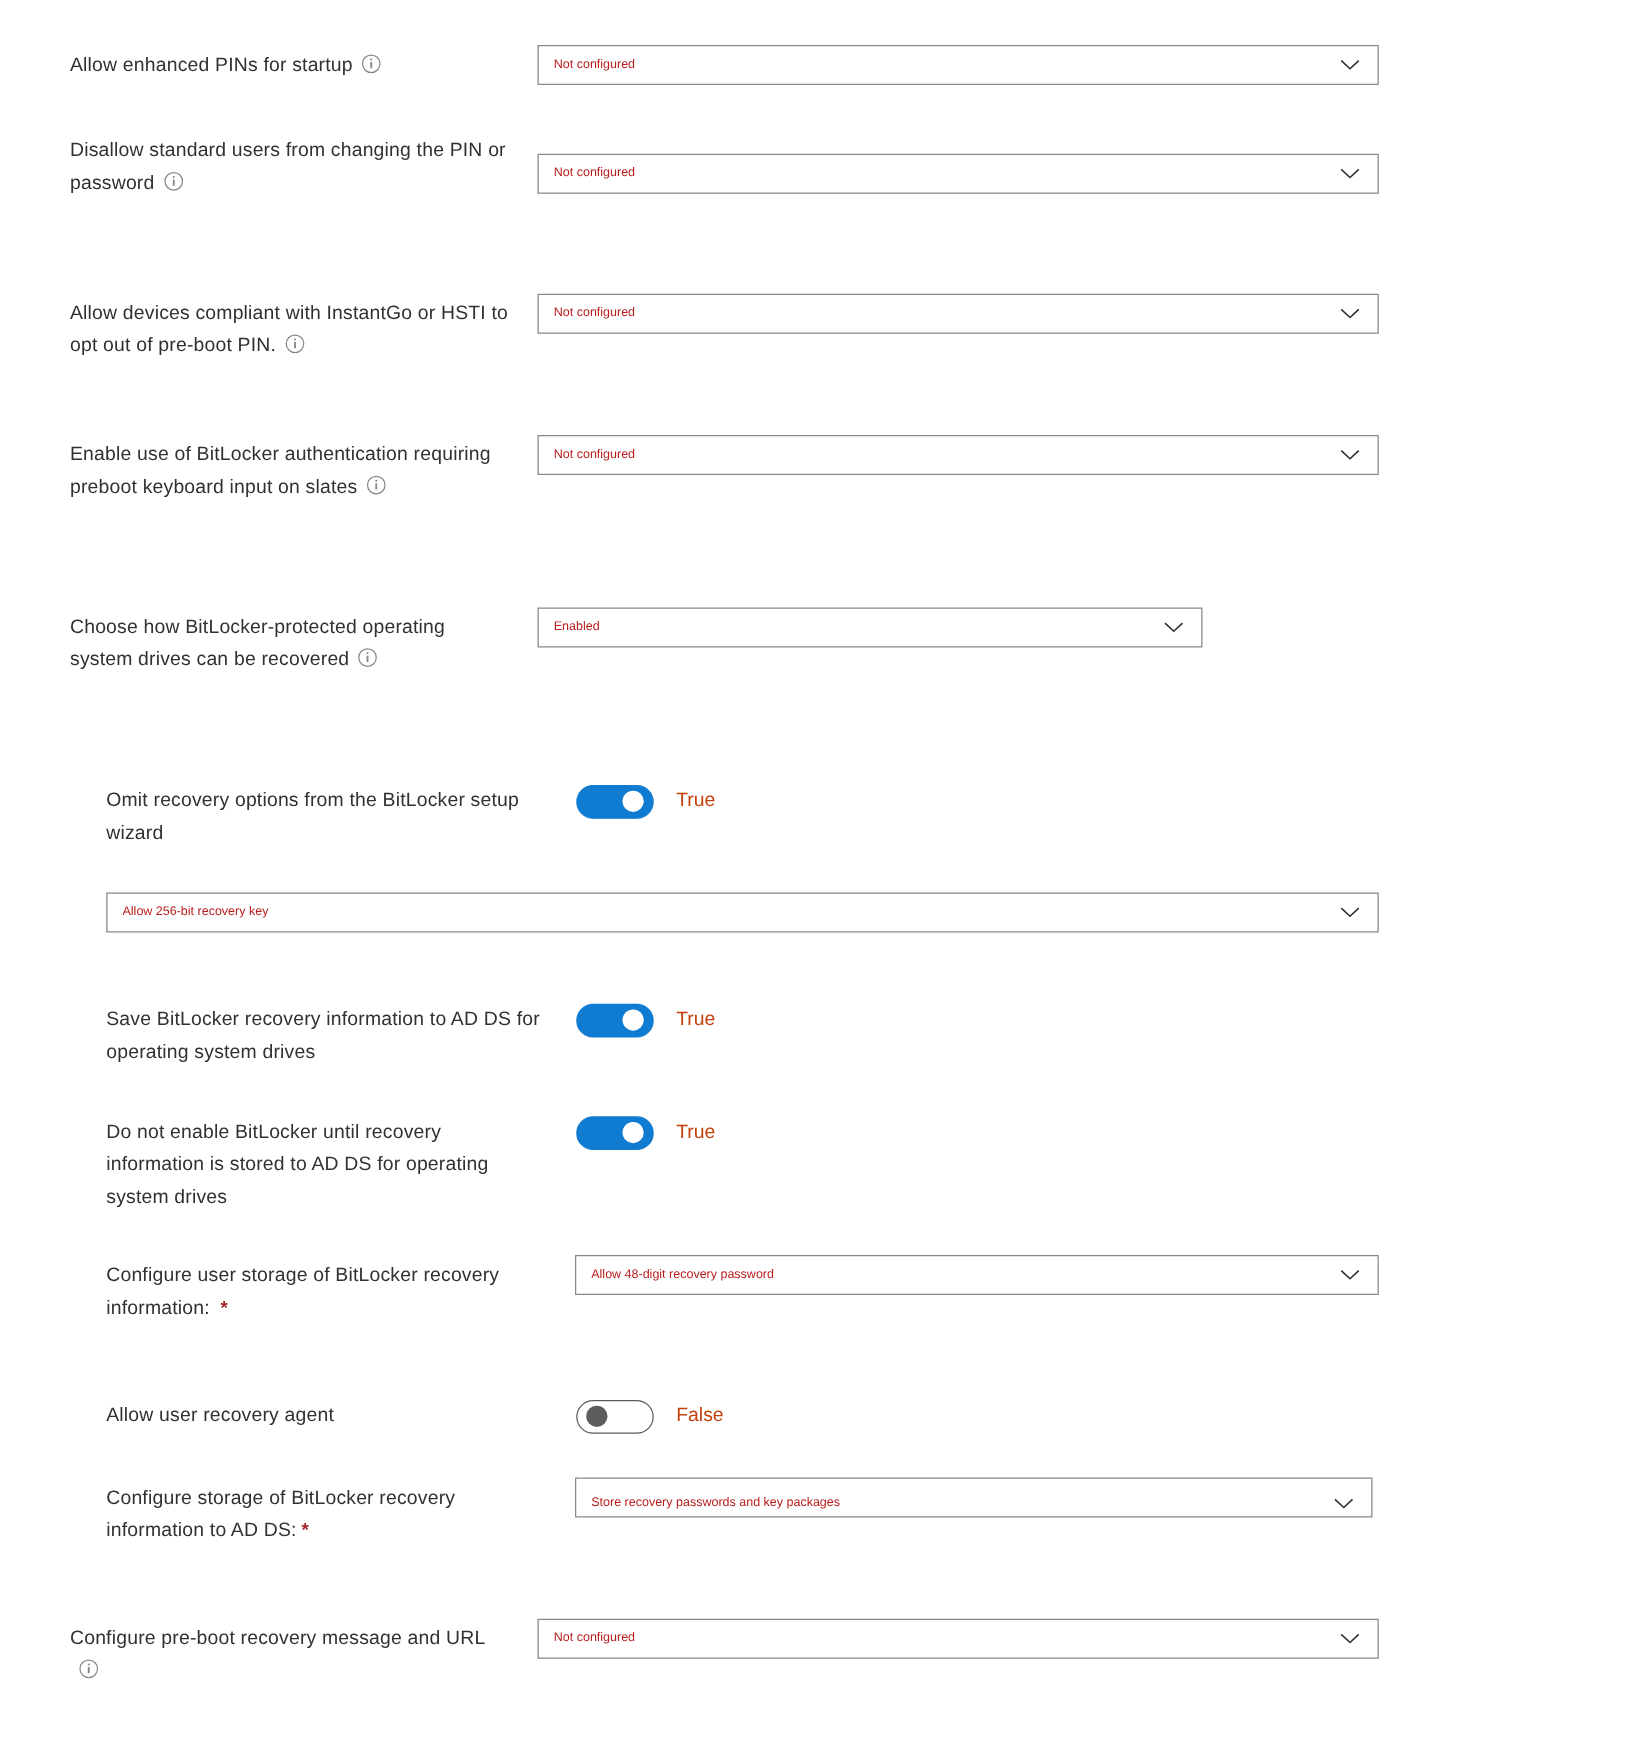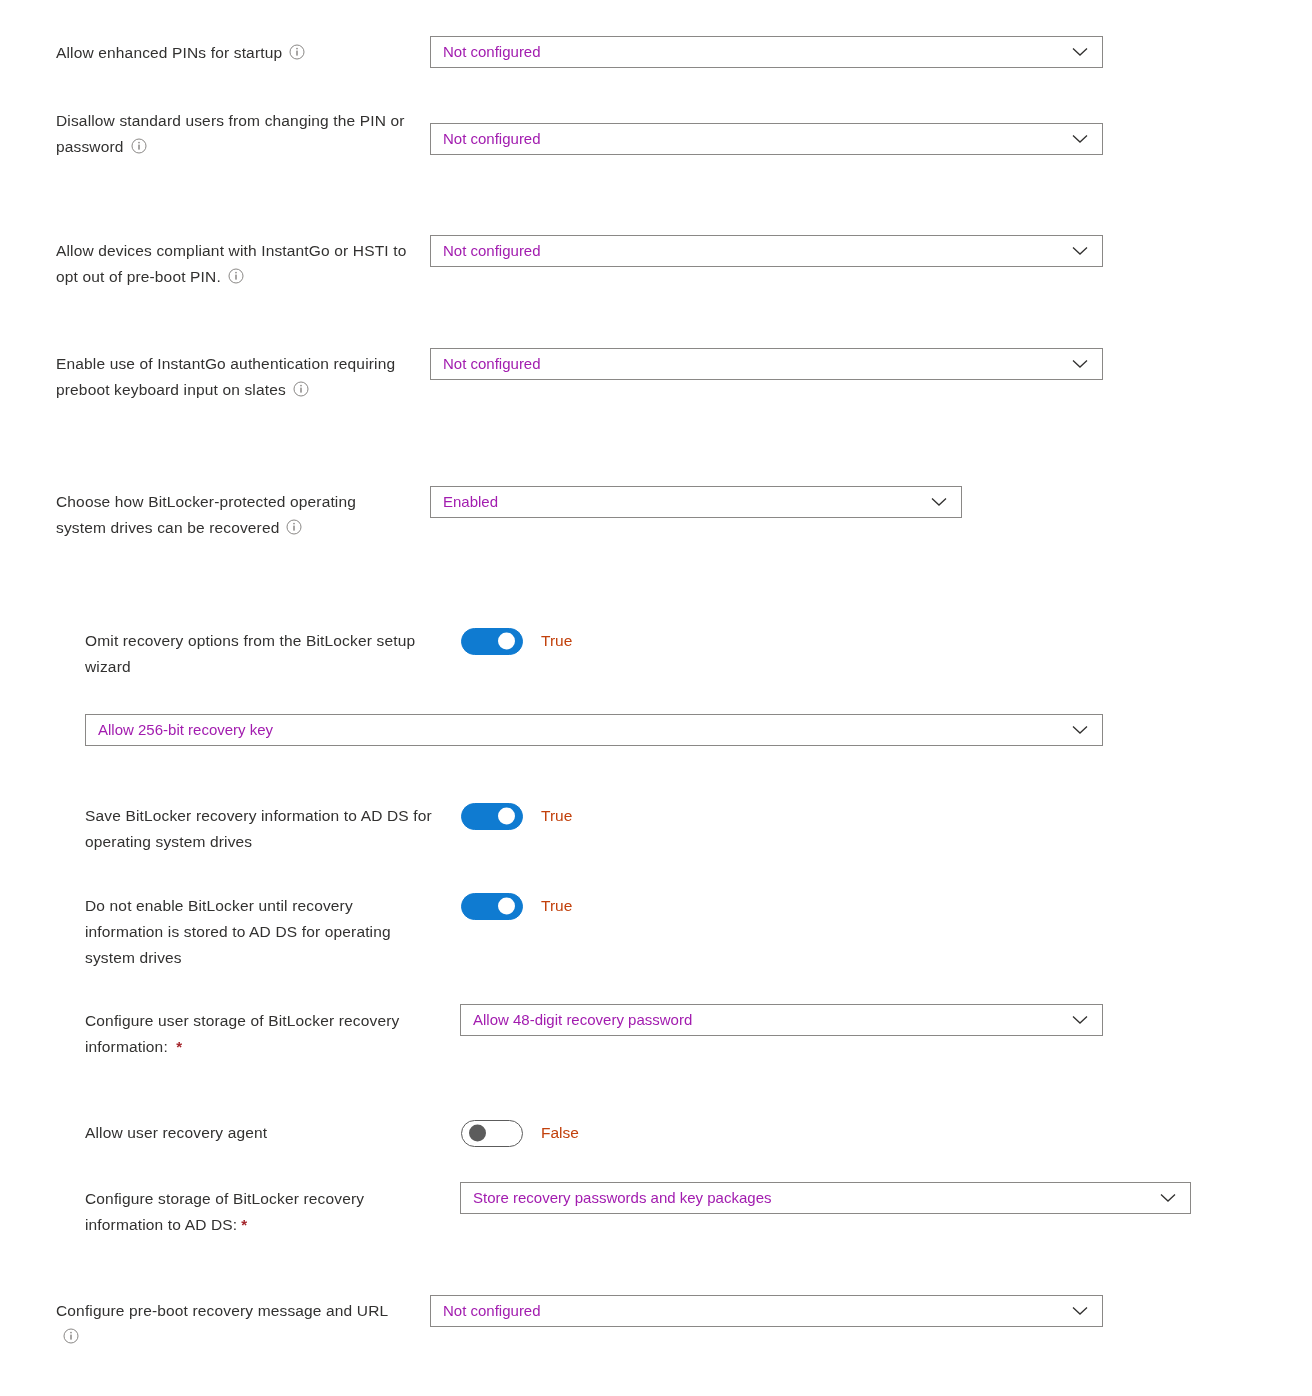--- a/index.html
+++ b/index.html
@@ -63,23 +63,23 @@
     height: 32px;
     background: #ffffff;
     border: 1px solid #8a8886;
     display: flex;
     align-items: center;
     padding: 0 8px 0 12px;
     cursor: pointer;
   }
   .dropdown .value {
     flex: 1 1 auto;
-    font-size: 15px;
+    font-size: 10px;
     line-height: 20px;
-    color: #a21caf;
+    color: #b91c1c;
     white-space: nowrap;
     overflow: hidden;
     text-overflow: ellipsis;
   }
   .chev {
     flex: 0 0 auto;
     width: 20px;
     height: 20px;
     margin-right: 4px;
     display: block;
@@ -181,21 +181,21 @@
     <div class="dropdown" style="left:430px; top:235px; width:673px;">
       <span class="value">Not configured</span>
       <svg class="chev" viewBox="0 0 20 20">
           <path d="M3 6.5 L10 13 L17 6.5" fill="none" stroke="#323130" stroke-width="1.3"></path>
         </svg>
     </div>
   </div>
 
   <div class="row">
     <div class="label" style="left:56px; top:351px; width:370px;">
-      <span class="txt">Enable use of InstantGo authentication requiring preboot keyboard input on slates</span><span class="info-icon"><svg viewBox="0 0 16 16" width="16" height="16">
+      <span class="txt">Enable use of BitLocker authentication requiring preboot keyboard input on slates</span><span class="info-icon"><svg viewBox="0 0 16 16" width="16" height="16">
             <circle cx="8" cy="8" r="7" fill="none" stroke="#8a8886" stroke-width="1"></circle>
             <circle cx="8" cy="4.6" r="0.85" fill="#8a8886"></circle>
             <rect x="7.25" y="6.6" width="1.5" height="5" fill="#8a8886"></rect>
           </svg></span>
     </div>
     <div class="dropdown" style="left:430px; top:348px; width:673px;">
       <span class="value">Not configured</span>
       <svg class="chev" viewBox="0 0 20 20">
           <path d="M3 6.5 L10 13 L17 6.5" fill="none" stroke="#323130" stroke-width="1.3"></path>
         </svg>
@@ -284,21 +284,21 @@
         <span class="knob"></span>
       </div>
       <span class="toggle-text">False</span>
     </div>
   </div>
 
   <div class="row">
     <div class="label" style="left:85px; top:1186px; width:360px;">
       <span class="txt">Configure storage of BitLocker recovery information to AD DS:</span><span class="req-star">*</span>
     </div>
-    <div class="dropdown" style="left:460px; top:1182px; width:731px;">
+    <div class="dropdown" style="left:460px; top:1182px; width:638px;align-items:flex-end;">
       <span class="value">Store recovery passwords and key packages</span>
       <svg class="chev" viewBox="0 0 20 20">
           <path d="M3 6.5 L10 13 L17 6.5" fill="none" stroke="#323130" stroke-width="1.3"></path>
         </svg>
     </div>
   </div>
 
   <div class="row">
     <div class="label" style="left:56px; top:1298px; width:350px;">
       <span class="txt">Configure pre-boot recovery message and URL</span><span class="info-icon"><svg viewBox="0 0 16 16" width="16" height="16">

